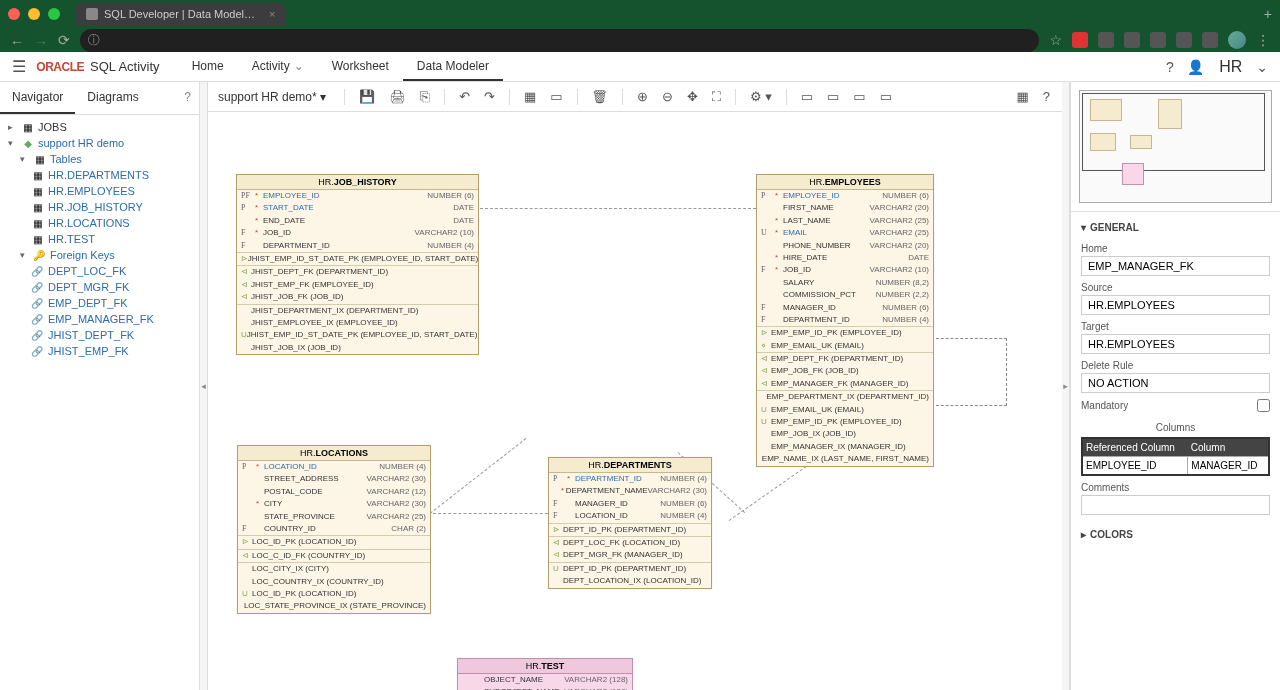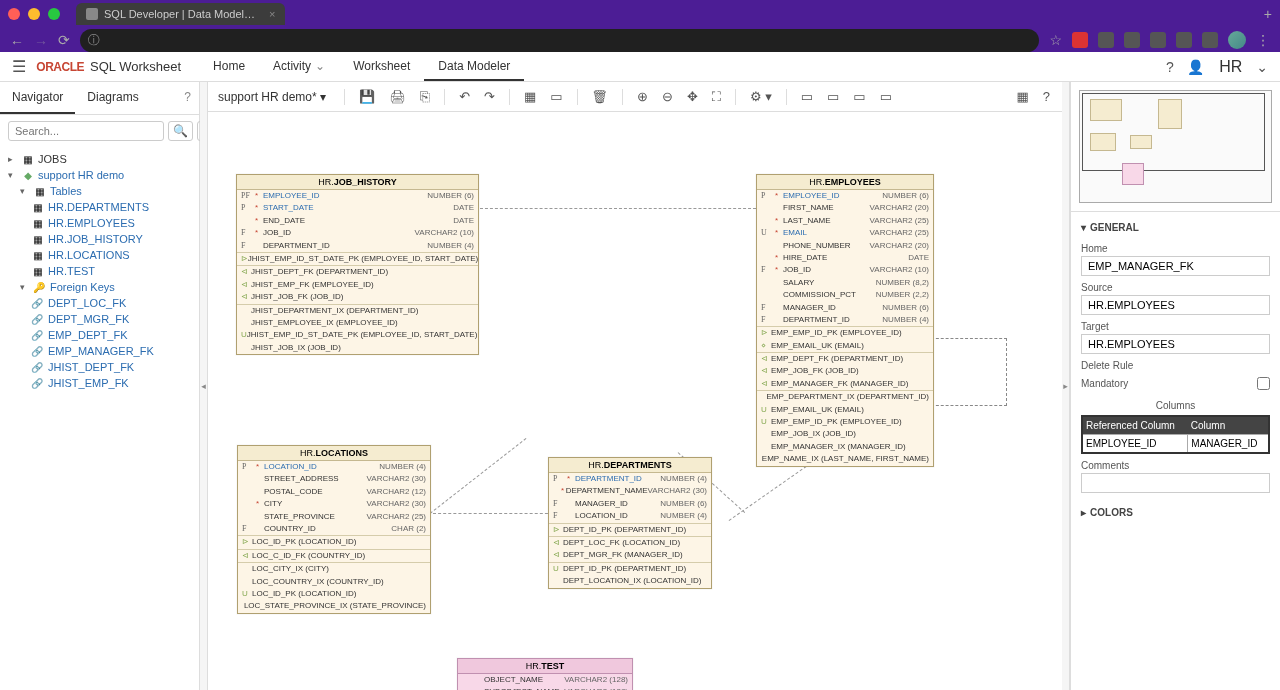--- a/index.html
+++ b/index.html
@@ -1,19 +1,19 @@
 <!DOCTYPE html>
 <html><head>
 <meta charset="utf-8">
 <style>
 * { margin: 0; padding: 0; box-sizing: border-box; font-family: -apple-system, BlinkMacSystemFont, "Segoe UI", Helvetica, Arial, sans-serif; }
 body { background: #fff; overflow: hidden; width: 1280px; height: 690px; }
 
 
-.browser-chrome { background: #4c1d95; height: 52px; }
+.browser-chrome { background: #14532d; height: 52px; }
 .tab-bar { height: 28px; display: flex; align-items: center; padding: 0 8px; }
 .traffic-lights { display: flex; gap: 8px; margin-right: 16px; }
 .tl { width: 12px; height: 12px; border-radius: 50%; }
 .tl-red { background: #ff5f57; }
 .tl-yellow { background: #febc2e; }
 .tl-green { background: #28c840; }
 .browser-tab { background: #3c3c3c; color: #ccc; font-size: 11px; padding: 5px 10px; border-radius: 6px 6px 0 0; display: flex; align-items: center; gap: 6px; }
 .tab-icon { width: 12px; height: 12px; background: #888; border-radius: 2px; }
 .tab-close { color: #888; margin-left: 8px; cursor: pointer; }
 .addr-bar { height: 24px; display: flex; align-items: center; padding: 0 10px; gap: 10px; }
@@ -143,21 +143,21 @@
       <div class="ext-icon"></div>
       <div class="avatar-icon"></div>
       <span class="nav-icon">⋮</span>
     </div>
   </div>
 </div>
 
 <div class="app-header">
   <span class="hamburger">☰</span>
   <span class="oracle-logo">ORACLE</span>
-  <span class="product-name">SQL Worksheet</span>
+  <span class="product-name">SQL Activity</span>
   <div class="nav-tabs">
     <div class="nav-tab">
         <span>Home</span>
       </div>
     <div class="nav-tab">
         <span>Activity</span> 
         <span style="margin-left:4px;color:#888">⌄</span>
       </div>
     <div class="nav-tab">
         <span>Worksheet</span>
@@ -175,26 +175,20 @@
 </div>
 
 <div class="app-body">
 
   <div class="left-panel">
     <div class="panel-tabs">
       <div class="panel-tab active">Navigator</div>
       <div class="panel-tab">Diagrams</div>
       <div class="panel-tab-spacer"></div>
       <div class="panel-help">?</div>
-    </div>
-    <div class="search-row">
-      <input class="search-input" placeholder="Search..." style="">
-      <span class="search-btn">🔍</span>
-      <span class="search-btn">⟳</span>
-      <span class="search-btn">⇥</span>
     </div>
     <div class="tree">
       <div class="tree-item plain">
           <span class="tree-toggle">▸</span>
           <span class="tree-icn">▦</span>
           <span class="lbl">JOBS</span>
         </div>
       <div class="tree-item">
           <span class="tree-toggle">▾</span>
           <span class="tree-icn" style="color:#6a6">◆</span>
@@ -662,20 +656,21 @@
     </div>
     <div class="props">
       <div class="prop-section-hdr">▾ <span>GENERAL</span></div>
       <div class="prop-label">Home</div>
       <input class="prop-input" value="EMP_MANAGER_FK" style="">
       <div class="prop-label">Source</div>
       <input class="prop-input" value="HR.EMPLOYEES" style="">
       <div class="prop-label">Target</div>
       <input class="prop-input" value="HR.EMPLOYEES" style="">
       <div class="prop-label">Delete Rule</div>
+      <input class="prop-input" value="NO ACTION" style="">
       <div class="prop-row-check">
         <span class="prop-label" style="margin:0">Mandatory</span>
         <input type="checkbox" style="">
       </div>
       <div class="prop-label" style="text-align:center;margin-top:10px;">Columns</div>
       <table class="cols-table">
         <tbody>
             <tr>
               <th>Referenced Column</th>
               <th>Column</th>

